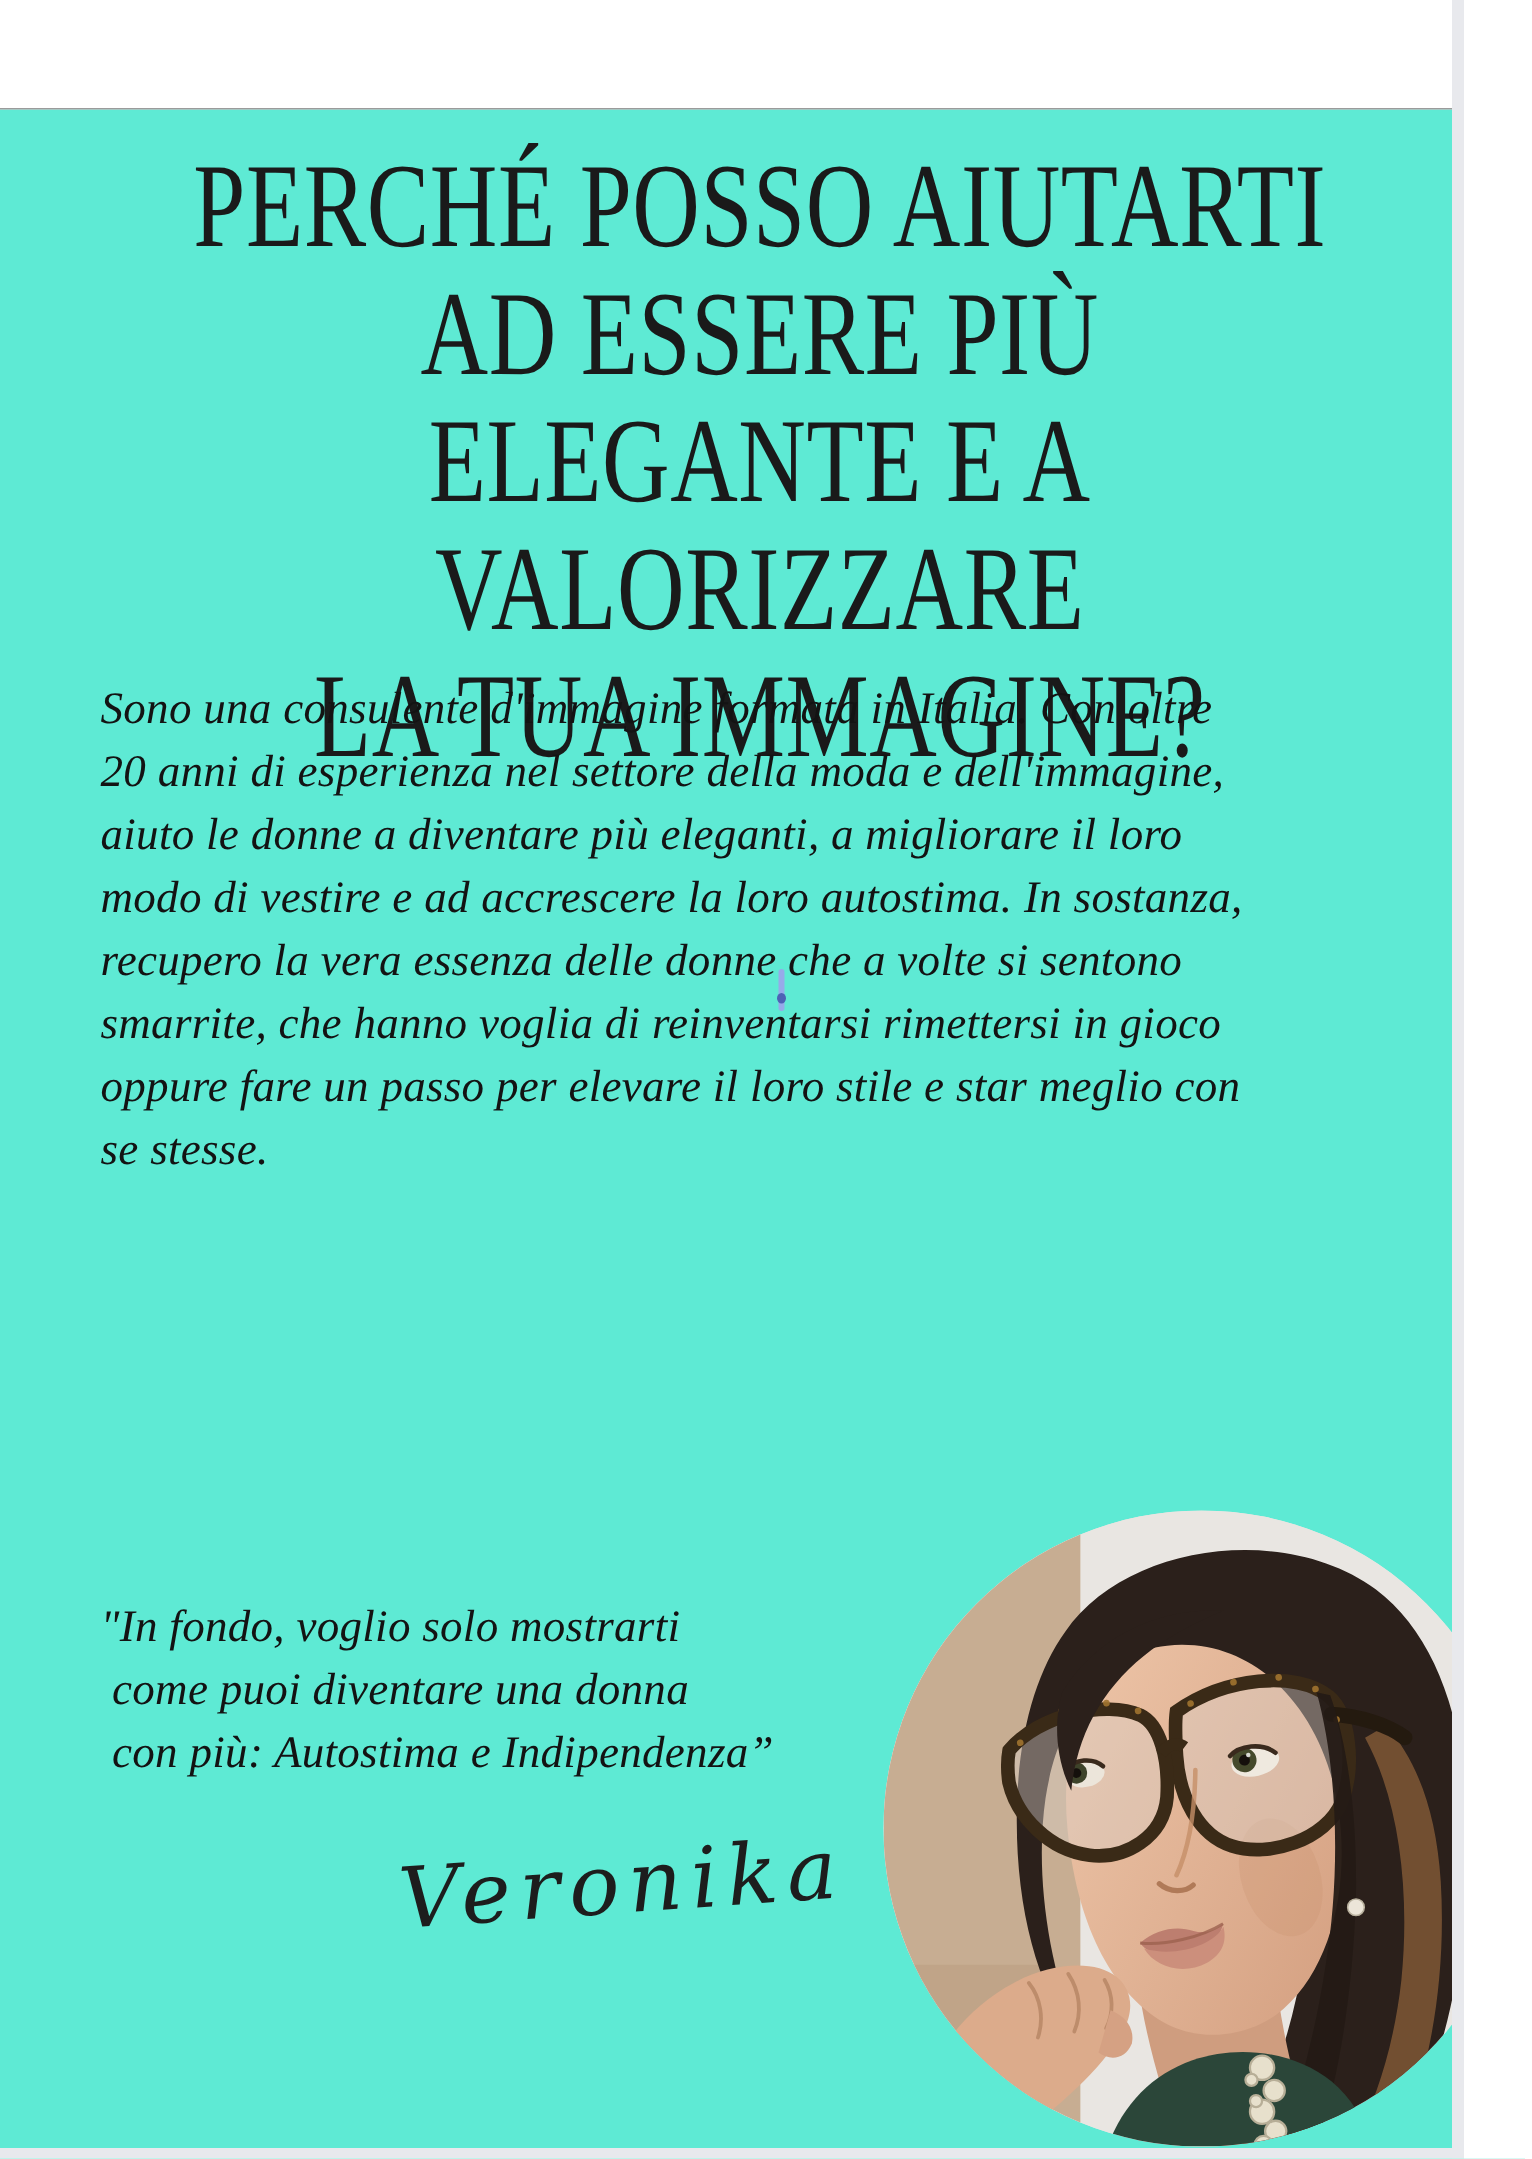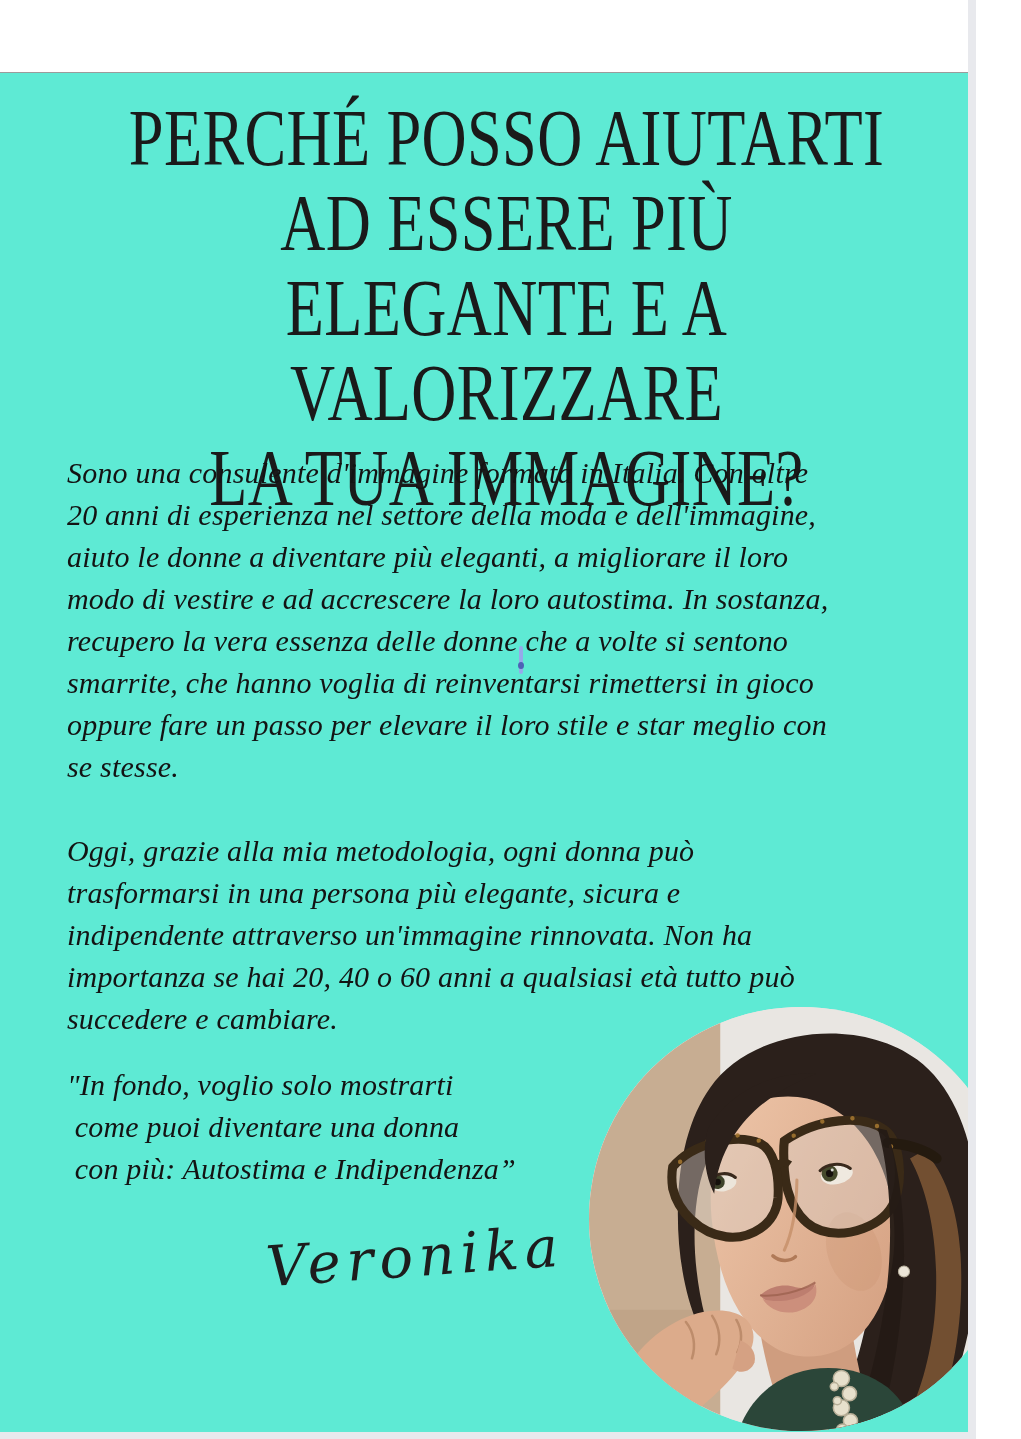--- a/index.html
+++ b/index.html
@@ -68,25 +68,20 @@
 modo di vestire e ad accrescere la loro autostima. In sostanza,
 recupero la vera essenza delle donne che a volte si sentono
 smarrite, che hanno voglia di reinventarsi rimettersi in gioco
 oppure fare un passo per elevare il loro stile e star meglio con
 se stesse.</p>
 
   <span class="caret">
     <span class="caret-dot"></span>
   </span>
 
-  <p class="body-text para-2">Oggi, grazie alla mia metodologia, ogni donna può
-trasformarsi in una persona più elegante, sicura e
-indipendente attraverso un'immagine rinnovata. Non ha
-importanza se hai 20, 40 o 60 anni a qualsiasi età tutto può
-succedere e cambiare.</p>
 
   <p class="body-text quote">"In fondo, voglio solo mostrarti
  come puoi diventare una donna
  con più: Autostima e Indipendenza”</p>
 
   <div class="signature">Veronika</div>
 
   <div class="avatar" title="Veronika portrait, woman with tortoiseshell cat-eye glasses">
     <svg viewBox="0 0 420 420" xmlns="http://www.w3.org/2000/svg">
       <defs>

